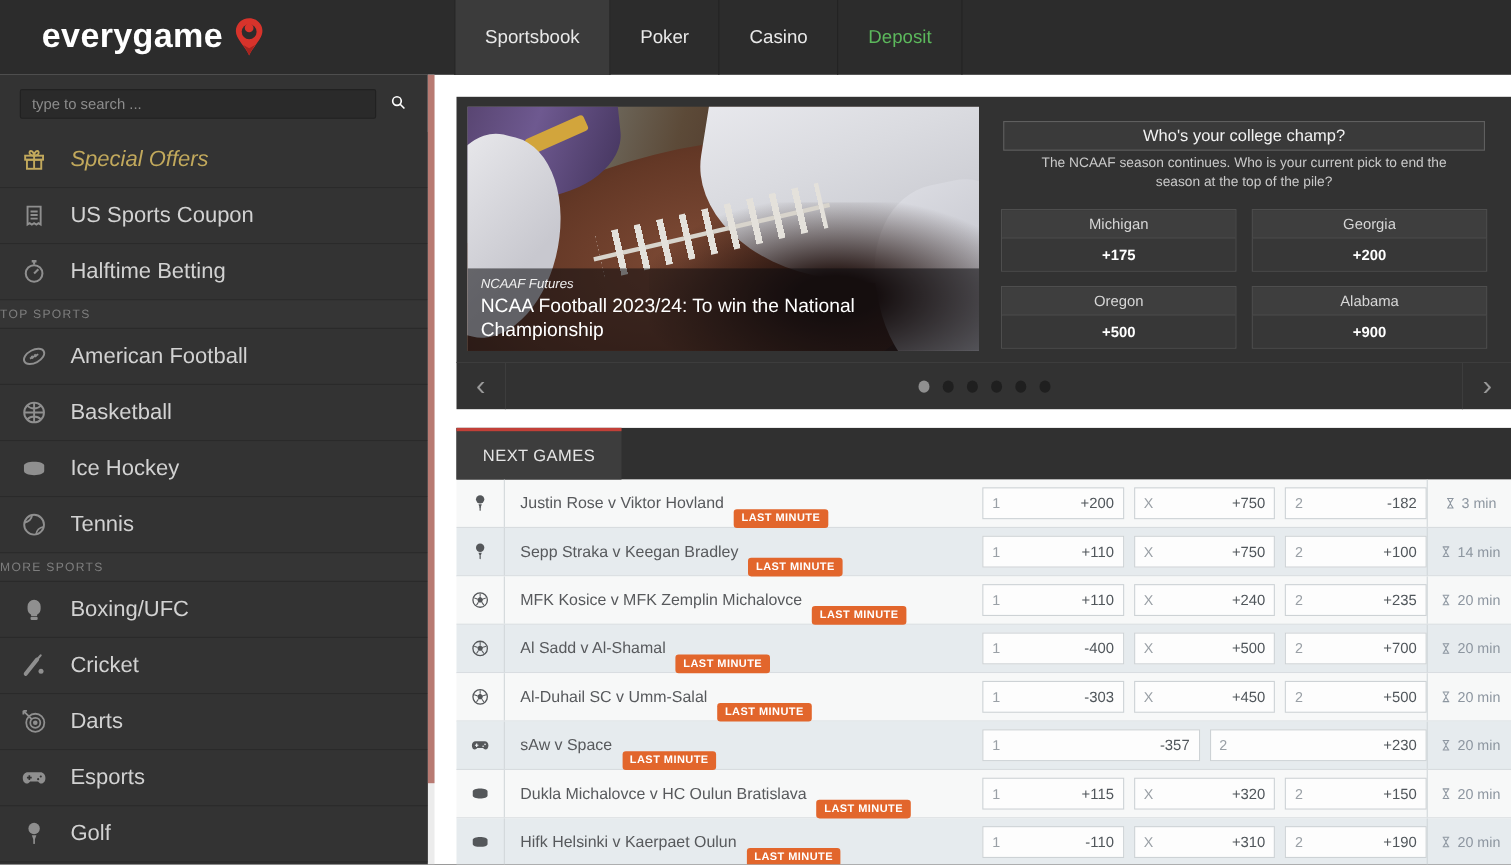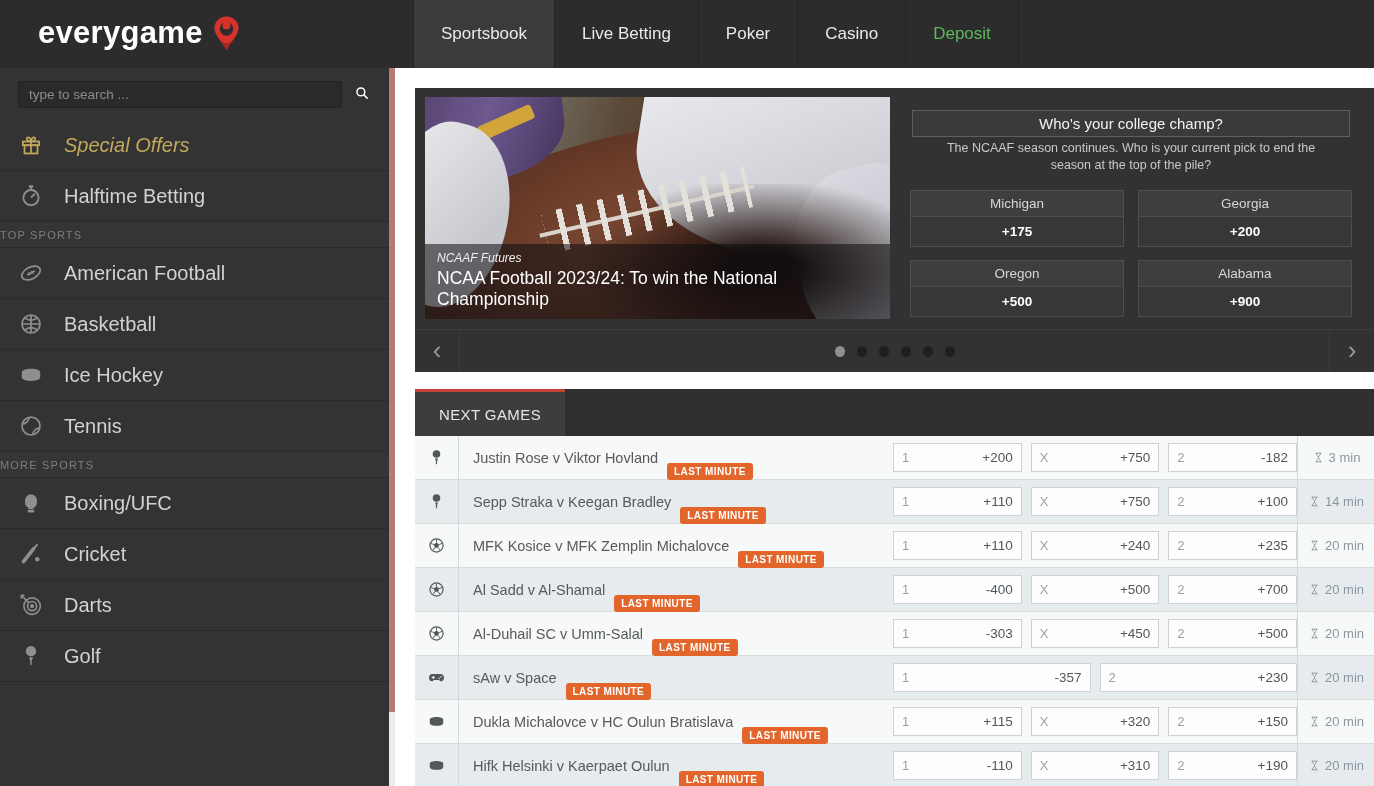--- a/index.html
+++ b/index.html
@@ -121,21 +121,20 @@
           <svg viewBox="0 0 30 38">
             <path fill="#d7332b" d="M15 1.5C7.8 1.5 2.5 7 2.5 13.6c0 7.6 8.2 13.5 12.5 22.9 4.3-9.4 12.5-15.3 12.5-22.9C27.5 7 22.2 1.5 15 1.5z"></path>
             <circle cx="15" cy="14.2" r="7" fill="#2c2c2c"></circle>
             <circle cx="15" cy="10.6" r="4.1" fill="#d7332b"></circle>
             <path d="M15 36.2c-1.7-3.8-3.8-6.9-5.9-9.7l5.9 3.2 5.9-3.2c-2.1 2.8-4.2 5.9-5.9 9.7z" fill="#a5241f"></path>
           </svg>
         </span>
     </div>
     <div class="main-nav">
         <div class="nav-tab active">Sportsbook</div>
-        <div class="nav-tab">Live Betting</div>
         <div class="nav-tab">Poker</div>
         <div class="nav-tab">Casino</div>
         <div class="nav-tab deposit">Deposit</div>
       </div>
   </div>
 
   <div class="sidebar">
     <div class="search-row">
       <input class="search-input" type="text" placeholder="type to search ..." style="">
       <button class="search-btn"><span><svg viewBox="0 0 24 24">
@@ -155,20 +154,33 @@
                 <line x1="12" y1="8.8" x2="12" y2="19.8"></line>
                 <path d="M12 8.8C9.2 8.8 7.4 7 8.3 5.4 9.2 3.9 12 5.6 12 8.8ZM12 8.8c2.8 0 4.6-1.8 3.7-3.4C14.8 3.9 12 5.6 12 8.8Z"></path>
               </g>
             </svg>
           </span>
           <span class="menu-label">Special Offers</span>
         </div>
         <div class="menu-item">
           <span class="icon ">
             <svg viewBox="0 0 24 24">
+              <g fill="none" stroke="currentColor" stroke-width="1.6">
+                <path d="M6.5 4.5h11v15l-1.8-1.2-1.8 1.2-1.9-1.2-1.9 1.2-1.8-1.2-1.8 1.2z"></path>
+                <line x1="9" y1="8.5" x2="15" y2="8.5"></line>
+                <line x1="9" y1="11.5" x2="15" y2="11.5"></line>
+                <line x1="9" y1="14.5" x2="15" y2="14.5"></line>
+              </g>
+            </svg>
+          </span>
+          <span class="menu-label">US Sports Coupon</span>
+        </div>
+        <div class="menu-item">
+          <span class="icon ">
+            <svg viewBox="0 0 24 24">
               <g fill="none" stroke="currentColor" stroke-width="1.7">
                 <circle cx="12" cy="13.5" r="7"></circle>
                 <line x1="12" y1="13.5" x2="15.6" y2="9.9"></line>
                 <line x1="10" y1="3.2" x2="14" y2="3.2" stroke-width="2.2"></line>
                 <line x1="12" y1="3.2" x2="12" y2="6"></line>
               </g>
             </svg>
           </span>
           <span class="menu-label">Halftime Betting</span>
         </div>
@@ -245,20 +257,36 @@
             <svg viewBox="0 0 24 24">
               <g fill="none" stroke="currentColor" stroke-width="1.5">
                 <circle cx="13" cy="13" r="7.6"></circle>
                 <circle cx="13" cy="13" r="4.2"></circle>
                 <circle cx="13" cy="13" r="1.2" fill="currentColor"></circle>
                 <path d="M3 3l7 7M3 3v3M3 3h3"></path>
               </g>
             </svg>
           </span>
           <span class="menu-label">Darts</span>
+        </div>
+        <div class="menu-item">
+          <span class="icon ">
+            <svg viewBox="0 0 24 24">
+              <path fill="currentColor" d="M6.8 7.5h10.4c2.6 0 4.3 2.1 4.3 4.7 0 2.7-1.5 4.6-3.3 4.6-1.3 0-2.1-.7-2.9-1.7H8.7c-.8 1-1.6 1.7-2.9 1.7-1.8 0-3.3-1.9-3.3-4.6 0-2.6 1.7-4.7 4.3-4.7z"></path>
+              <g stroke="var(--cut,#fff)" stroke-width="1.4">
+                <line x1="8" y1="10" x2="8" y2="14"></line>
+                <line x1="6" y1="12" x2="10" y2="12"></line>
+              </g>
+              <g fill="var(--cut,#fff)">
+                <circle cx="15.4" cy="13.2" r=".9"></circle>
+                <circle cx="17.6" cy="11" r=".9"></circle>
+              </g>
+            </svg>
+          </span>
+          <span class="menu-label">Esports</span>
         </div>
         <div class="menu-item">
           <span class="icon ">
             <svg viewBox="0 0 24 24">
               <g fill="currentColor">
                 <circle cx="12" cy="7.5" r="4.8"></circle>
                 <path d="M10.1 13.2h3.8l-1.2 3.3h-1.4z"></path>
                 <rect x="11.3" y="16" width="1.4" height="4.6" rx=".7"></rect>
               </g>
             </svg>

